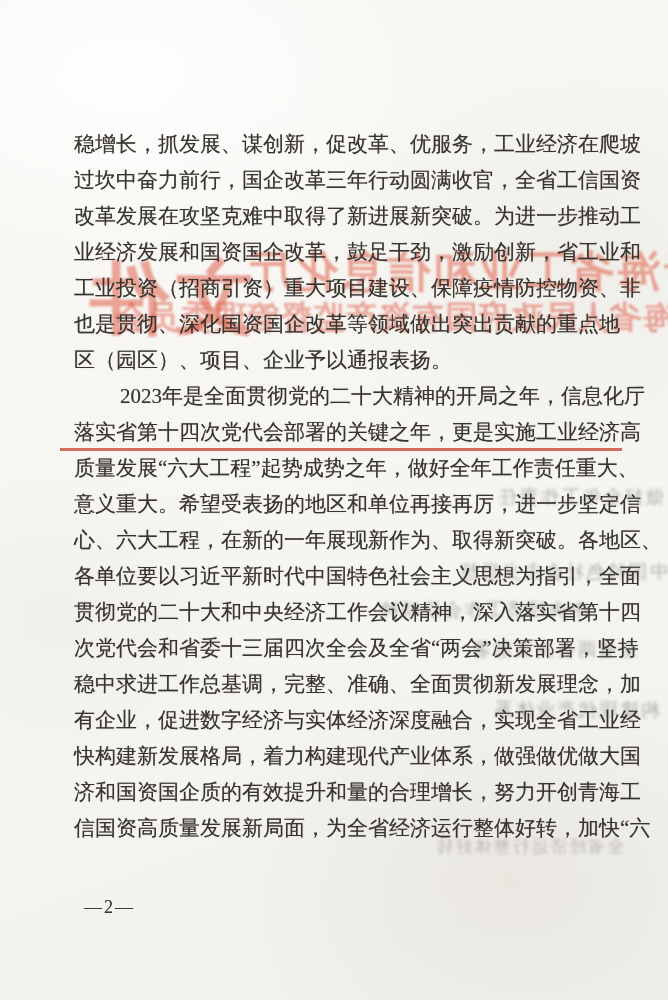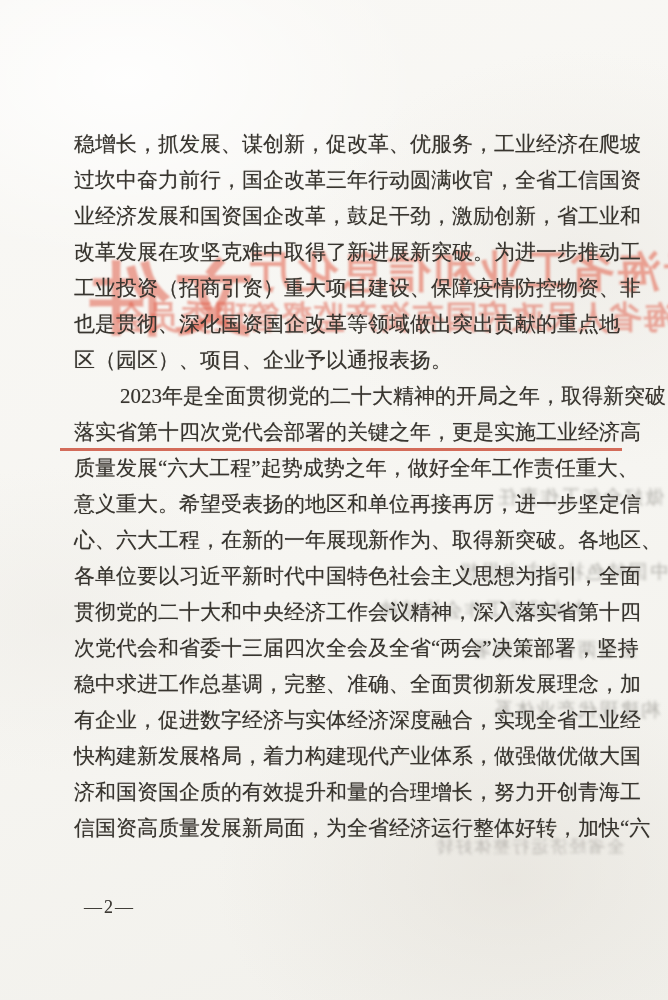--- a/index.html
+++ b/index.html
@@ -82,26 +82,26 @@
     <div class="ghost g2 mirror">中国特色社会主义思想</div>
     <div class="ghost g3 mirror">中央经济工作会议精神</div>
     <div class="ghost g4 mirror">全省两会决策部署</div>
     <div class="ghost g5 mirror">构建现代产业体系</div>
     <div class="ghost g6 mirror">全省经济运行整体好转</div>
   </div>
 
   <div class="textcol">
       <div class="bline">稳增长，抓发展、谋创新，促改革、优服务，工业经济在爬坡</div>
       <div class="bline">过坎中奋力前行，国企改革三年行动圆满收官，全省工信国资</div>
+      <div class="bline">改革发展在攻坚克难中取得了新进展新突破。为进一步推动工</div>
       <div class="bline">业经济发展和国资国企改革，鼓足干劲，激励创新，省工业和</div>
-      <div class="bline">改革发展在攻坚克难中取得了新进展新突破。为进一步推动工</div>
       <div class="bline">工业投资（招商引资）重大项目建设、保障疫情防控物资、非</div>
       <div class="bline">也是贯彻、深化国资国企改革等领域做出突出贡献的重点地</div>
       <div class="bline">区（园区）、项目、企业予以通报表扬。</div>
-      <div class="bline indent">2023年是全面贯彻党的二十大精神的开局之年，取得新突破</div>
+      <div class="bline indent">2023年是全面贯彻党的二十大精神的开局之年，信息化厅</div>
       <div class="bline">落实省第十四次党代会部署的关键之年，更是实施工业经济高</div>
       <div class="bline">质量发展“六大工程”起势成势之年，做好全年工作责任重大、</div>
       <div class="bline">意义重大。希望受表扬的地区和单位再接再厉，进一步坚定信</div>
       <div class="bline">心、六大工程，在新的一年展现新作为、取得新突破。各地区、</div>
       <div class="bline">各单位要以习近平新时代中国特色社会主义思想为指引，全面</div>
       <div class="bline">贯彻党的二十大和中央经济工作会议精神，深入落实省第十四</div>
       <div class="bline">次党代会和省委十三届四次全会及全省“两会”决策部署，坚持</div>
       <div class="bline">稳中求进工作总基调，完整、准确、全面贯彻新发展理念，加</div>
       <div class="bline">有企业，促进数字经济与实体经济深度融合，实现全省工业经</div>
       <div class="bline">快构建新发展格局，着力构建现代产业体系，做强做优做大国</div>

